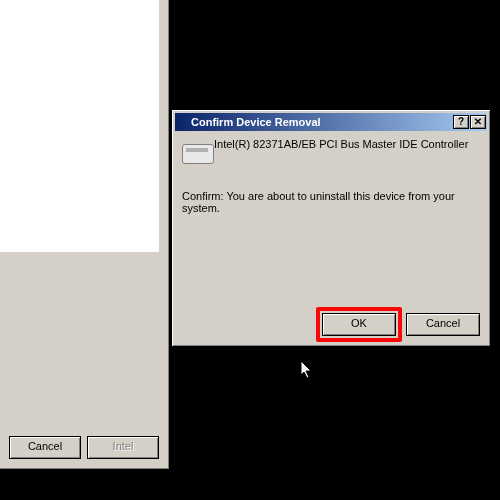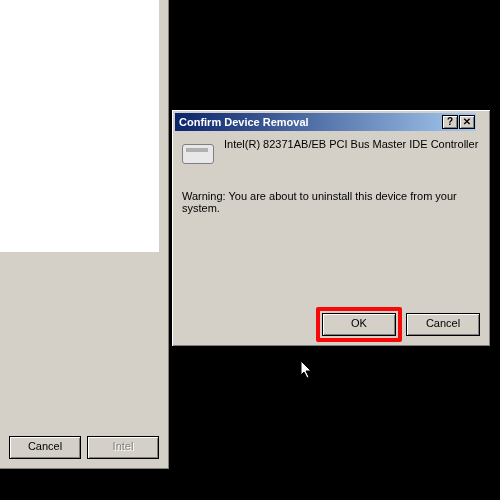--- a/index.html
+++ b/index.html
@@ -60,28 +60,28 @@
   
   .dialog {
     left: 171px;
     top: 109px;
     width: 320px;
     height: 238px;
     z-index: 10;
   }
   .titlebar {
     position: absolute;
-    left: 3px; right: 14px; top: 3px;
+    left: 3px; right: 3px; top: 3px;
     height: 18px;
     background: linear-gradient(to right, #0a246a, #a6caf0);
     display: flex;
     align-items: center;
     color: #fff;
     font-weight: bold;
-    padding-left: 4px;
+    padding-left: 16px;
     font-size: 11px;
   }
   .titlebar .title-btns {
     margin-left: auto;
     display: flex;
     gap: 1px;
     margin-right: 1px;
   }
   .tbtn {
     width: 16px; height: 14px;
@@ -93,21 +93,20 @@
     font-size: 10px; font-weight: bold;
     line-height: 1;
   }
   .dlg-body {
     position: absolute;
     left: 10px; right: 10px; top: 28px; bottom: 10px;
   }
   .dlg-row {
     display: flex;
     align-items: flex-start;
-    gap: 10px;
   }
   .big-icon {
     width: 32px; height: 28px;
     position: relative;
     flex: none;
     margin-top: 2px;
   }
   .big-icon::before {
     content: "";
     position: absolute;
@@ -174,21 +173,21 @@
       <div class="tbtn">
           <span>✕</span>
         </div>
     </div>
   </div>
   <div class="dlg-body">
     <div class="dlg-row">
       <div class="big-icon"></div>
       <div class="dlg-text">Intel(R) 82371AB/EB PCI Bus Master IDE Controller</div>
     </div>
-    <div class="dlg-warn">Warning: You are about to uninstall this device from your system.</div>
+    <div class="dlg-warn">Confirm: You are about to uninstall this device from your system.</div>
     <div class="dlg-btns">
       <span class="highlight-ok">
         <span class="btn" style="min-width:74px;">OK</span>
       </span>
       <span class="btn" style="min-width:74px;">Cancel</span>
     </div>
   </div>
 </div>
 
 <svg class="cursor" viewBox="0 0 14 20">

